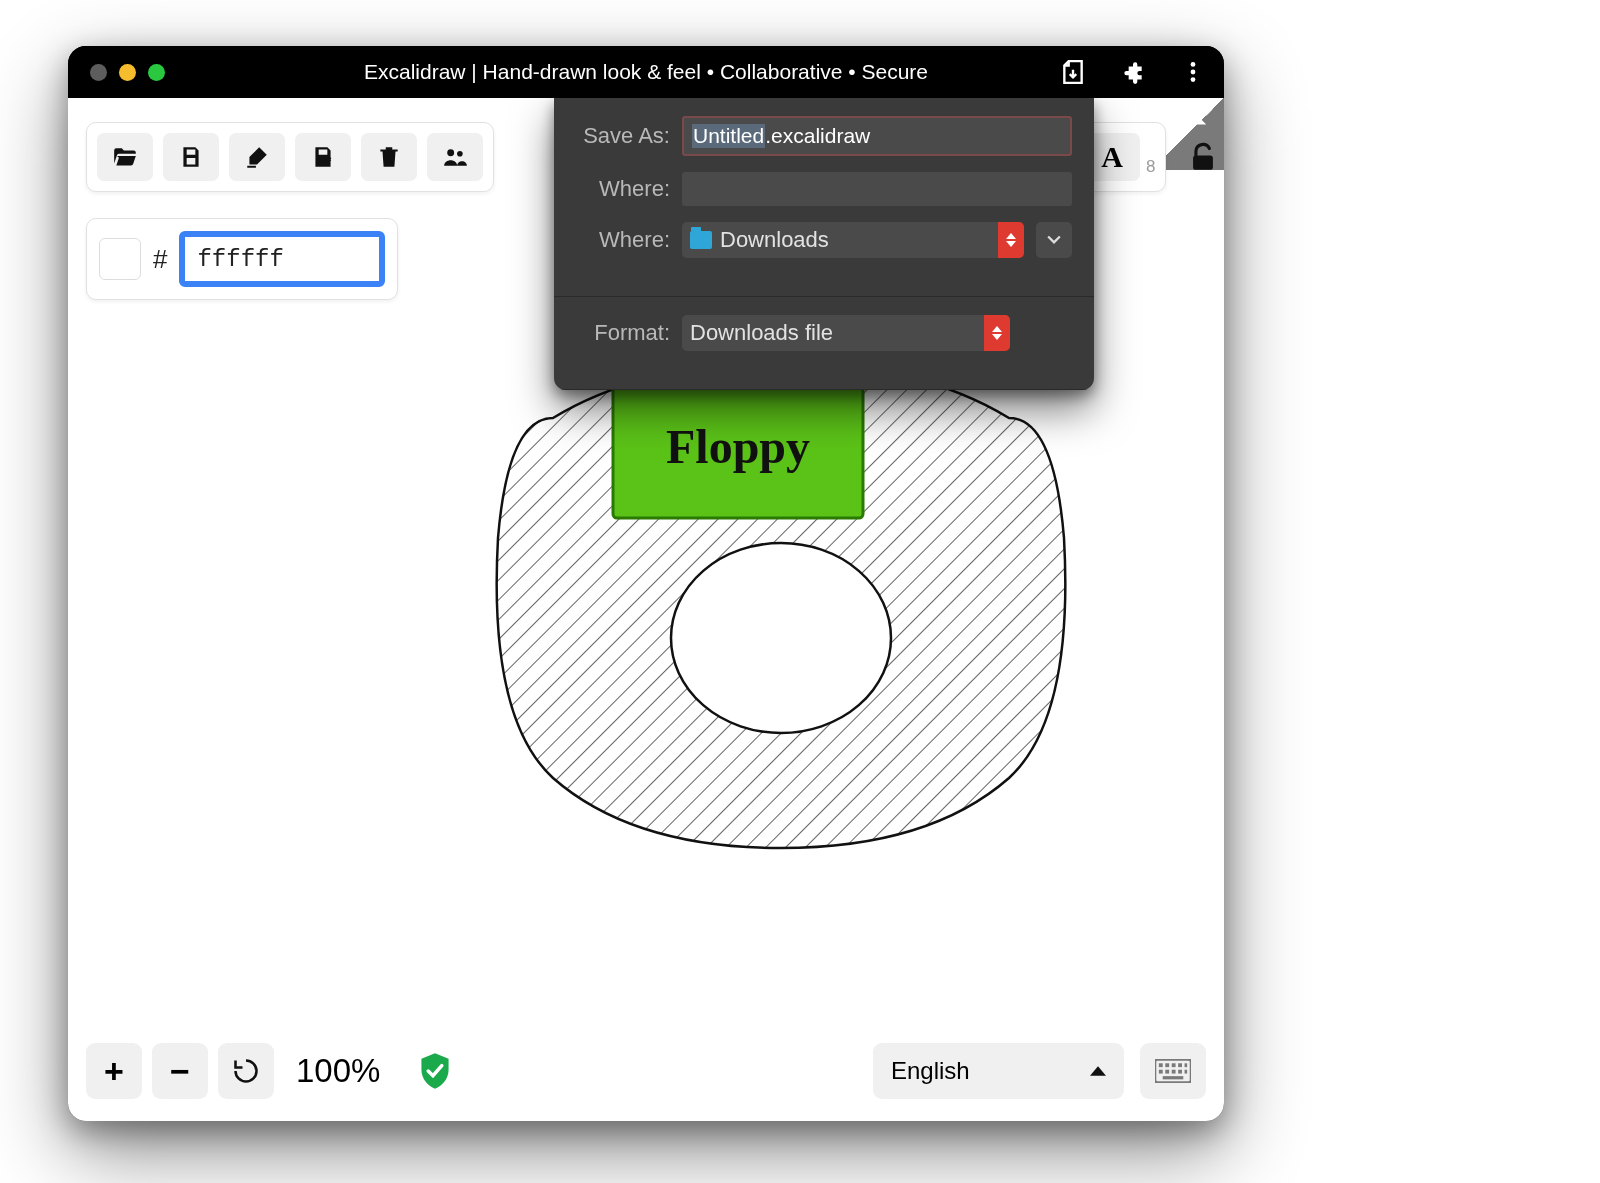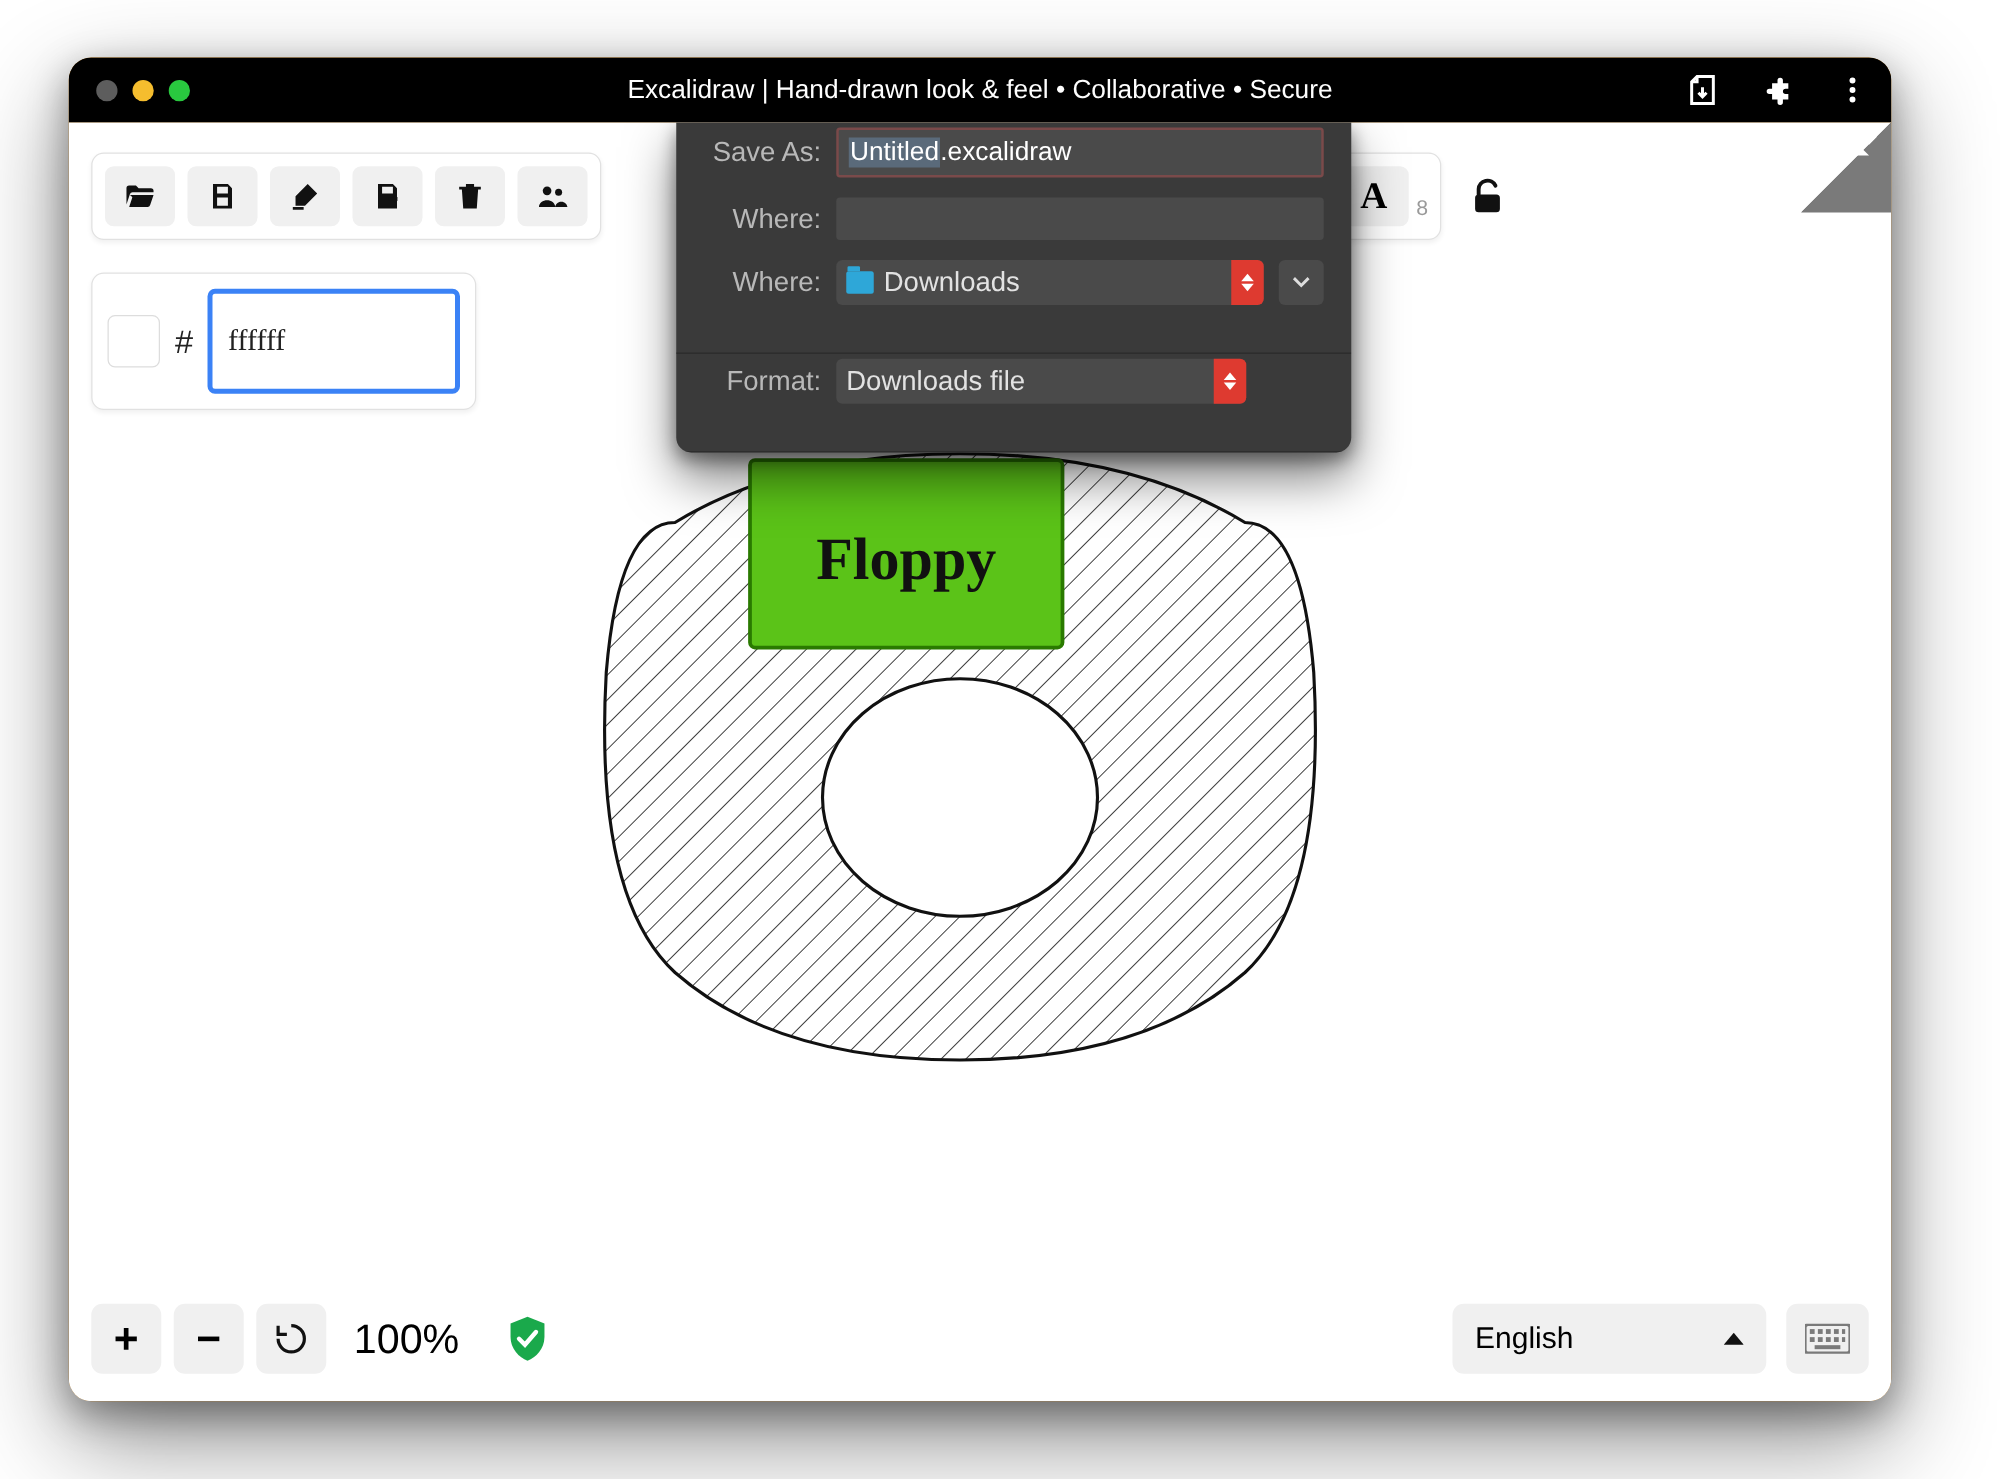--- a/index.html
+++ b/index.html
@@ -6,27 +6,27 @@
     margin: 0;
     padding: 0;
     width: 1600px;
     height: 1183px;
     font-family: -apple-system, BlinkMacSystemFont, "Segoe UI", Helvetica, Arial, sans-serif;
     background: #fff;
     overflow: hidden;
   }
   .window-shadow {
     position: absolute;
-    left: 55px;
+    left: 68px;
     top: 46px;
-    width: 1458px;
+    width: 1156px;
     height: 1075px;
     border-radius: 18px;
     box-shadow: 0 30px 80px rgba(0,0,0,0.45), 0 10px 30px rgba(0,0,0,0.35);
-    background: #a16207;
+    background: #000000;
     overflow: hidden;
   }
   .titlebar {
     position: absolute;
     left: 0; top: 0; right: 0;
     height: 52px;
     background: #000;
     display: flex;
     align-items: center;
   }
@@ -150,26 +150,26 @@
     border: 1px solid #ddd;
     border-radius: 6px;
     background: #fff;
   }
   .hash {
     font-size: 26px;
     color: #222;
   }
   .color-input {
     width: 170px; height: 44px;
-    border: 4px solid #3b82f6;
+    border: 6px solid #3b82f6;
     border-radius: 6px;
     font-size: 24px;
-    padding: 16px 12px;
+    padding: 0 12px;
     color: #222;
-    font-family: Liberation Serif, serif;
+    font-family: Liberation Mono, monospace;
   }
 
   
   .canvas-drawing {
     position: absolute;
     left: 415px;
     top: 200px;
     width: 595px;
     height: 585px;
   }
@@ -235,21 +235,21 @@
     top: 52px;
     width: 540px;
     background: #3a3a3a;
     border-radius: 0 0 12px 12px;
     box-shadow: 0 20px 40px rgba(0,0,0,0.5), 0 6px 14px rgba(0,0,0,0.4);
     color: #c9c9c9;
     font-size: 22px;
     overflow: hidden;
   }
   .dlg-section {
-    padding: 4px 22px 20px 22px;
+    padding: 18px 22px 20px 22px;
   }
   .dlg-row {
     display: flex;
     align-items: center;
     gap: 12px;
     margin-bottom: 16px;
   }
   .dlg-row:last-child { margin-bottom: 18px; }
   .dlg-label {
     flex: 0 0 94px;

